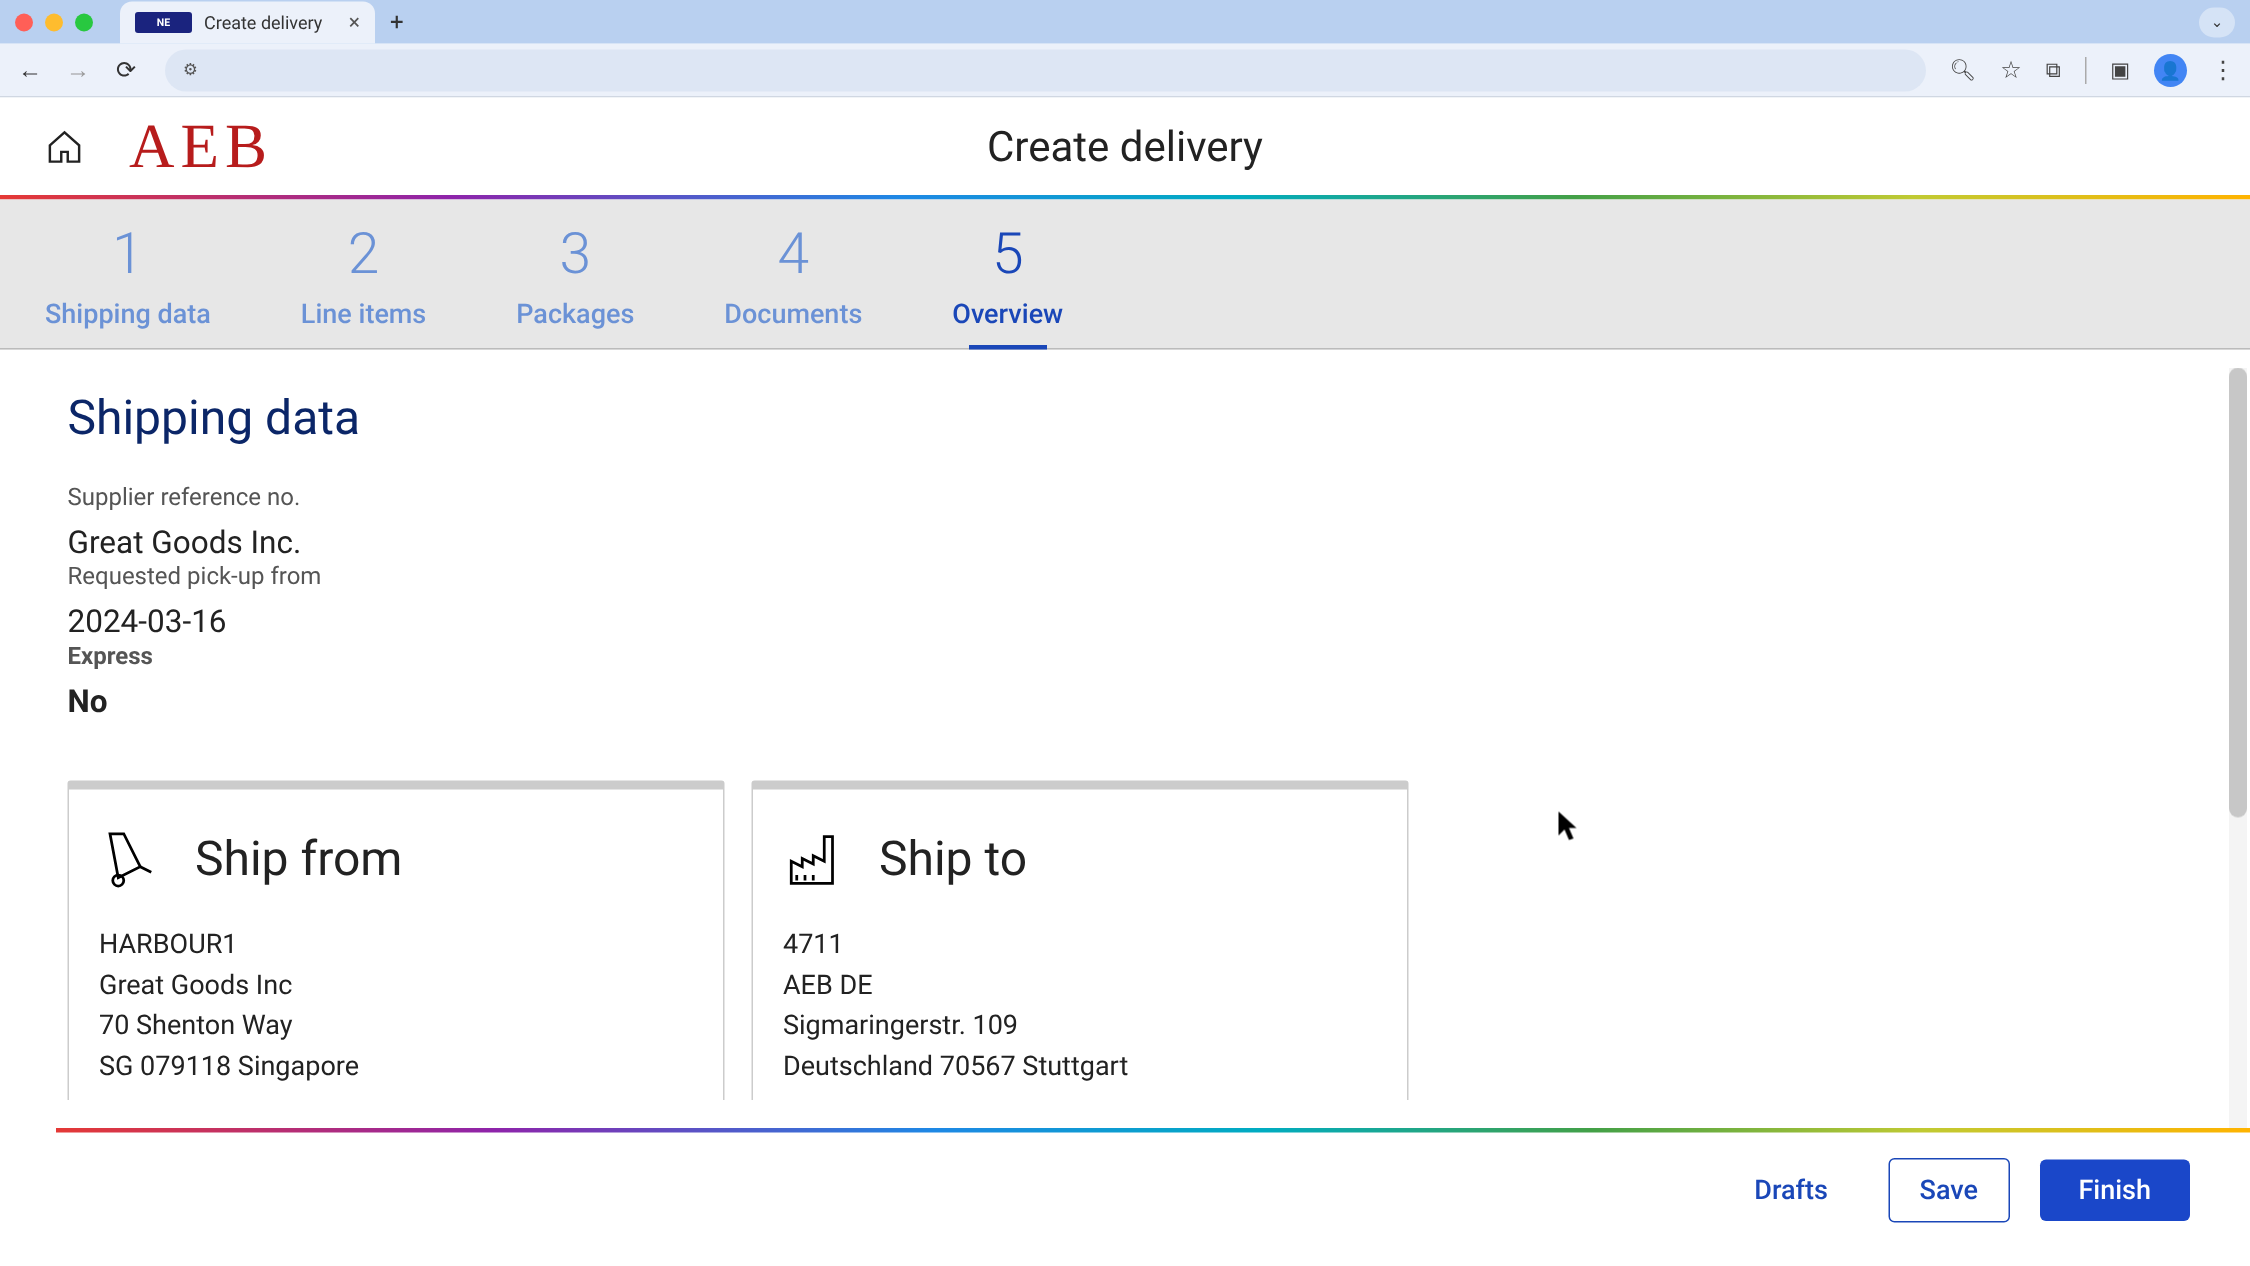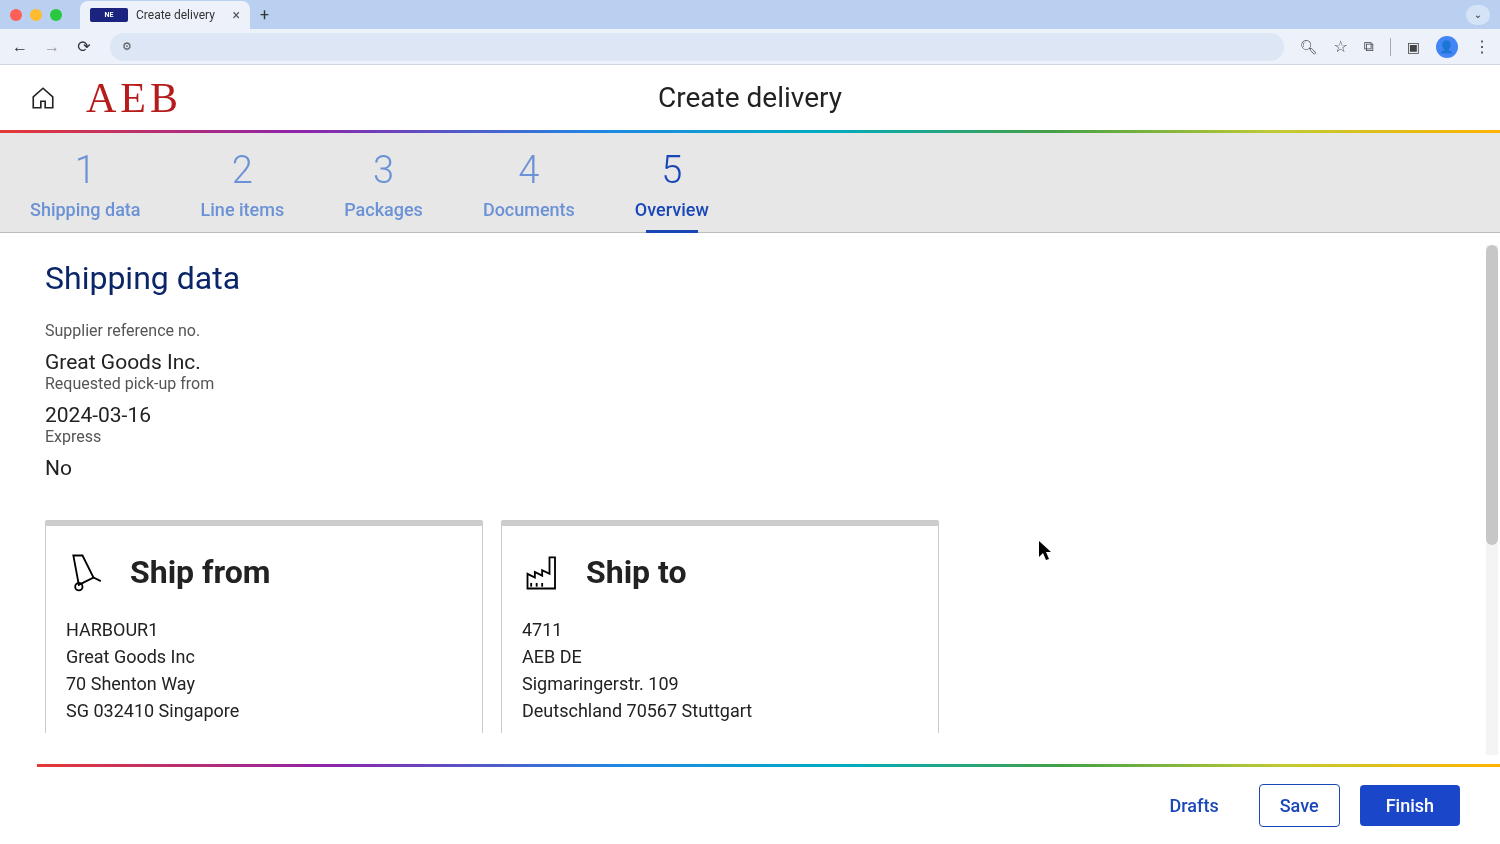--- a/index.html
+++ b/index.html
@@ -237,21 +237,21 @@
       gap: 0;
       margin-bottom: 40px;
       flex-direction: column;
     }
     .field {
       flex: none;
     }
     .f1{width:343px;}
     .f2{width:343px;}
     .f3{width:343px;}
-    .f4{width:200px;}
+    .f4{width:200px;font-weight:bold;}
     .field-label {
       font-size: 16px;
       color: #555;
       margin-bottom: 10px;
     }
     .field-value {
       font-size: 21px;
       color: #222;
     }
     .field-value.big {
@@ -276,31 +276,31 @@
       gap: 20px;
       margin-bottom: 22px;
     }
     .card-header svg {
       width: 44px;
       height: 44px;
     }
     .card-title {
       font-size: 32px;
       color: #222;
-      font-weight: 700;
+      font-weight: 400;
     }
     .address-line {
       font-size: 18px;
       color: #222;
       line-height: 1.5;
     }
     
     .bottom-bar {
       position: absolute;
-      bottom: 0;
+      bottom: 12px;
       left: 0;
       right: 0;
       background: white;
       border-top: 3px solid transparent;
       border-image: linear-gradient(90deg, #e53935 0%, #8e24aa 20%, #1e88e5 40%, #00acc1 55%, #43a047 70%, #c0ca33 85%, #ffb300 100%);
       border-image-slice: 1;
       height: 80px;
       display: flex;
       align-items: center;
       justify-content: flex-end;
@@ -452,21 +452,21 @@
         <svg viewBox="0 0 48 48" fill="none" stroke="#000" stroke-width="2">
           <path d="M8 6 L18 6 L30 30 L14 38 Z"></path>
           <circle cx="14" cy="40" r="4"></circle>
           <path d="M30 30 L38 34"></path>
         </svg>
         <span class="card-title">Ship from</span>
       </div>
       <div class="address-line">HARBOUR1</div>
       <div class="address-line">Great Goods Inc</div>
       <div class="address-line">70 Shenton Way</div>
-      <div class="address-line">SG 032410 Singapore</div>
+      <div class="address-line">SG 079118 Singapore</div>
     </div>
     <div class="address-card">
       <div class="card-header">
         <svg viewBox="0 0 48 48" fill="none" stroke="#000" stroke-width="2">
           <path d="M6 42 L6 26 L14 30 L14 24 L22 28 L22 22 L30 26 L30 8 L36 8 L36 42 Z"></path>
           <line x1="10" y1="36" x2="10" y2="40"></line>
           <line x1="16" y1="36" x2="16" y2="40"></line>
           <line x1="22" y1="36" x2="22" y2="40"></line>
         </svg>
         <span class="card-title">Ship to</span>

